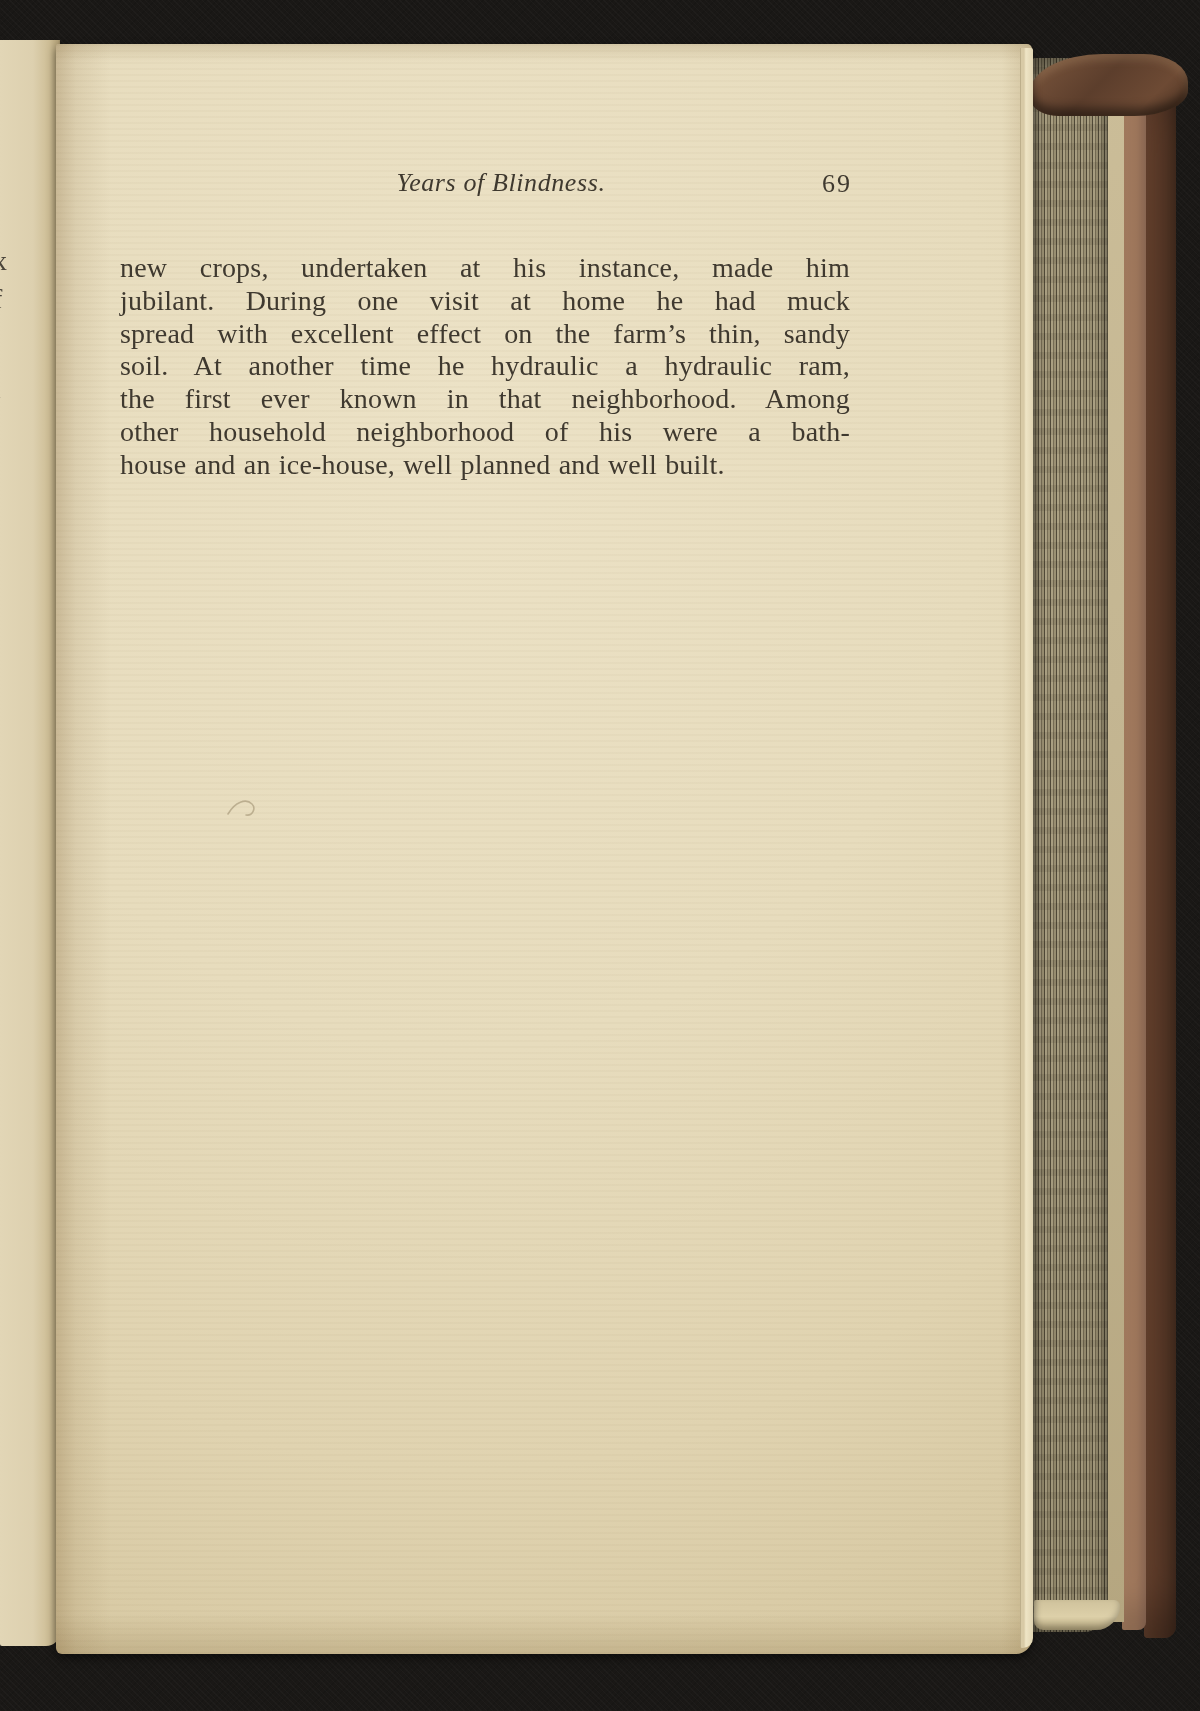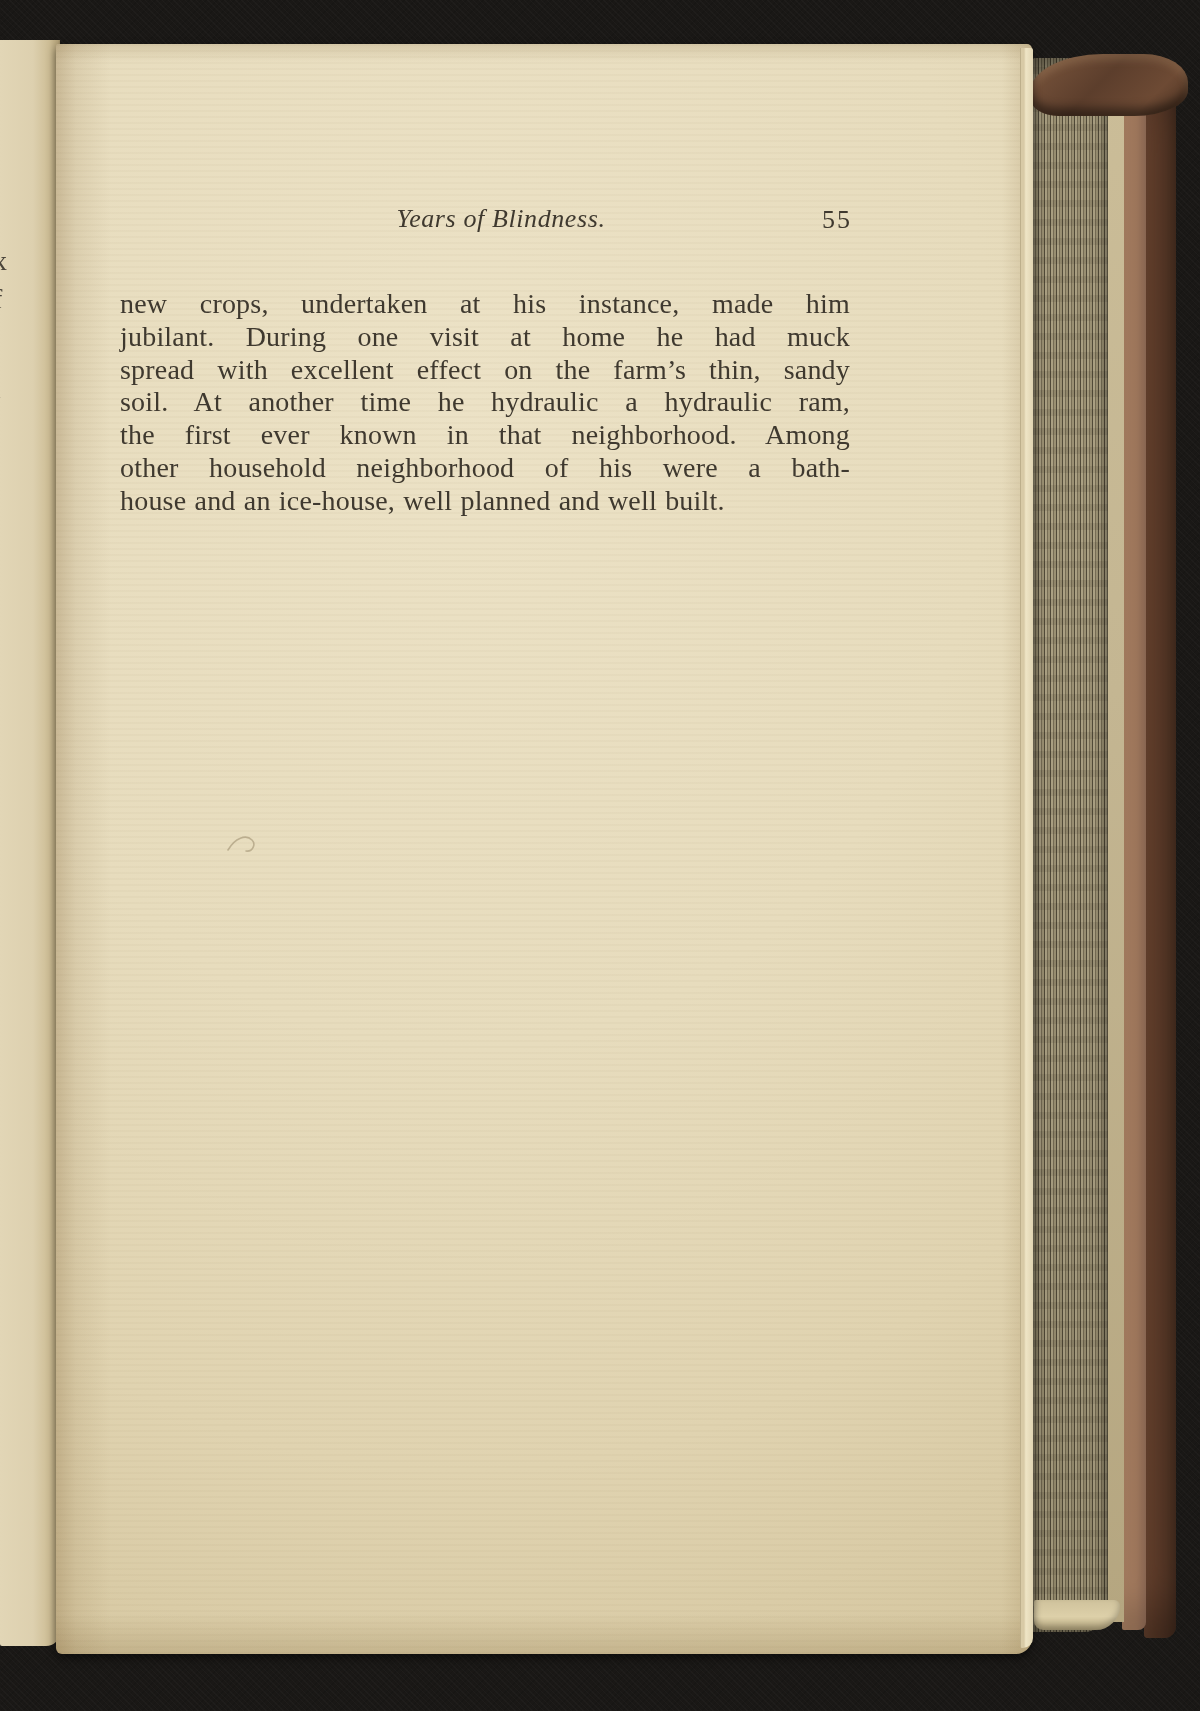--- a/index.html
+++ b/index.html
@@ -72,21 +72,21 @@
       radial-gradient(120% 90% at 42% 22%, #ece2c6 0%, #e7dcbd 45%, #e0d3b0 74%, #d4c59e 100%);
     border-radius:2px 5px 16px 6px;
     box-shadow:0 4px 10px rgba(0,0,0,.5);
   }
   .page-lip{
     position:absolute;left:1020px;top:48px;width:13px;height:1600px;
     background:linear-gradient(90deg,#bdaf8b 0 1px,#d8caa6 1px 4px,#efe5c6 45%,#e0d4b2 100%);
     border-radius:0 2px 10px 2px;
   }
   
-  .text-layer{position:absolute;inset:0;color:#3f392f;margin-top:36px;}
+  .text-layer{position:absolute;inset:0;color:#3f392f;}
   .running-head{
     position:absolute;left:136px;top:168px;width:730px;height:36px;
     font-style:italic;font-size:26px;letter-spacing:0.6px;text-align:center;
   }
   .pagenum{position:absolute;right:14px;top:1px;font-style:normal;letter-spacing:2px;}
   .para{
     position:absolute;left:120px;top:252px;width:730px;
     font-size:28px;line-height:32.8px;letter-spacing:0.2px;word-spacing:1px;
   }
   .line{text-align:justify;text-align-last:justify;height:32.8px;white-space:nowrap;}
@@ -111,21 +111,21 @@
     <span class="frag" style="top:333px">l</span>
 
   </div>
 
   <div class="main-page"></div>
   <div class="page-lip"></div>
 
   <div class="text-layer">
     <div class="running-head">
       <span>Years of Blindness.</span>
-      <span class="pagenum">55</span>
+      <span class="pagenum">69</span>
     </div>
     <div class="para">
       <div class="line">new crops, undertaken at his instance, made him</div>
       <div class="line">jubilant. During one visit at home he had muck</div>
       <div class="line">spread with excellent effect on the farm’s thin, sandy</div>
       <div class="line">soil. At another time he hydraulic a hydraulic ram,</div>
       <div class="line">the first ever known in that neighborhood. Among</div>
       <div class="line">other household neighborhood of his were a bath-</div>
       <div class="line last">house and an ice-house, well planned and well built.</div>
     </div>

